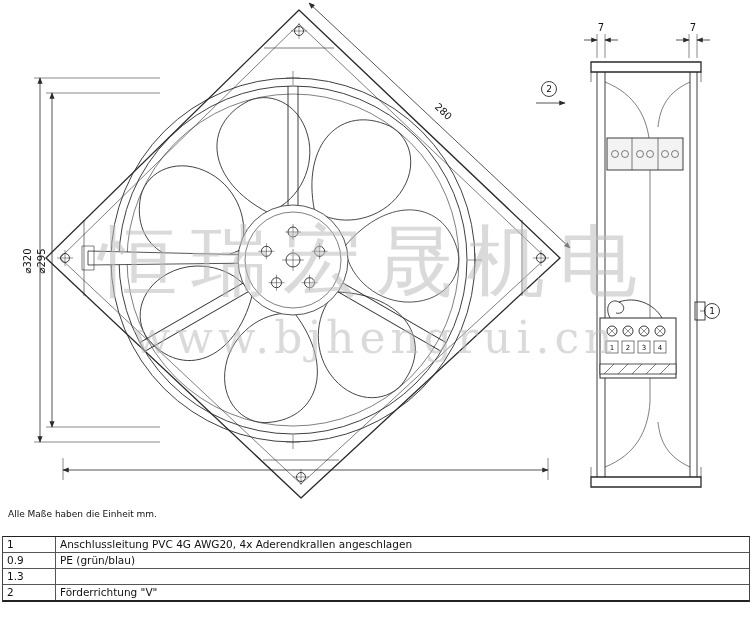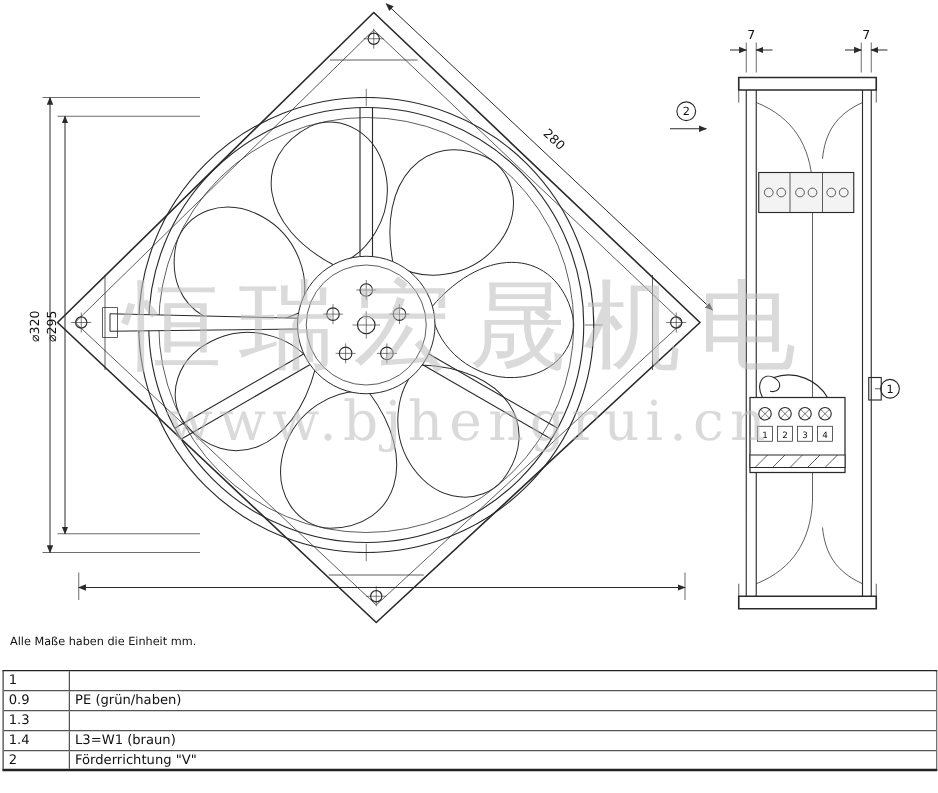--- a/index.html
+++ b/index.html
@@ -235,29 +235,26 @@
 <div class="watermark">
   <div class="wm1">恒瑞宏晟机电</div>
   <div class="wm2">www.bjhengrui.cn</div>
 </div>
 
 <div class="note">Alle Maße haben die Einheit mm.</div>
 
 <div class="spec-table">
   <div class="tr">
     <div class="td id">1</div>
+    <div class="td tx">Anschlussleitung PVC 4G AWG20, 4x Aderendkrallen angeschlagen</div>
   </div>
   <div class="tr">
     <div class="td id">0.9</div>
-    <div class="td tx">PE (grün/haben)</div>
+    <div class="td tx">PE (grün/blau)</div>
   </div>
   <div class="tr">
     <div class="td id">1.3</div>
-  </div>
-  <div class="tr">
-    <div class="td id">1.4</div>
-    <div class="td tx">L3=W1 (braun)</div>
   </div>
   <div class="tr">
     <div class="td id">2</div>
     <div class="td tx">Förderrichtung "V"</div>
   </div>
 </div>
 
 </body></html>

